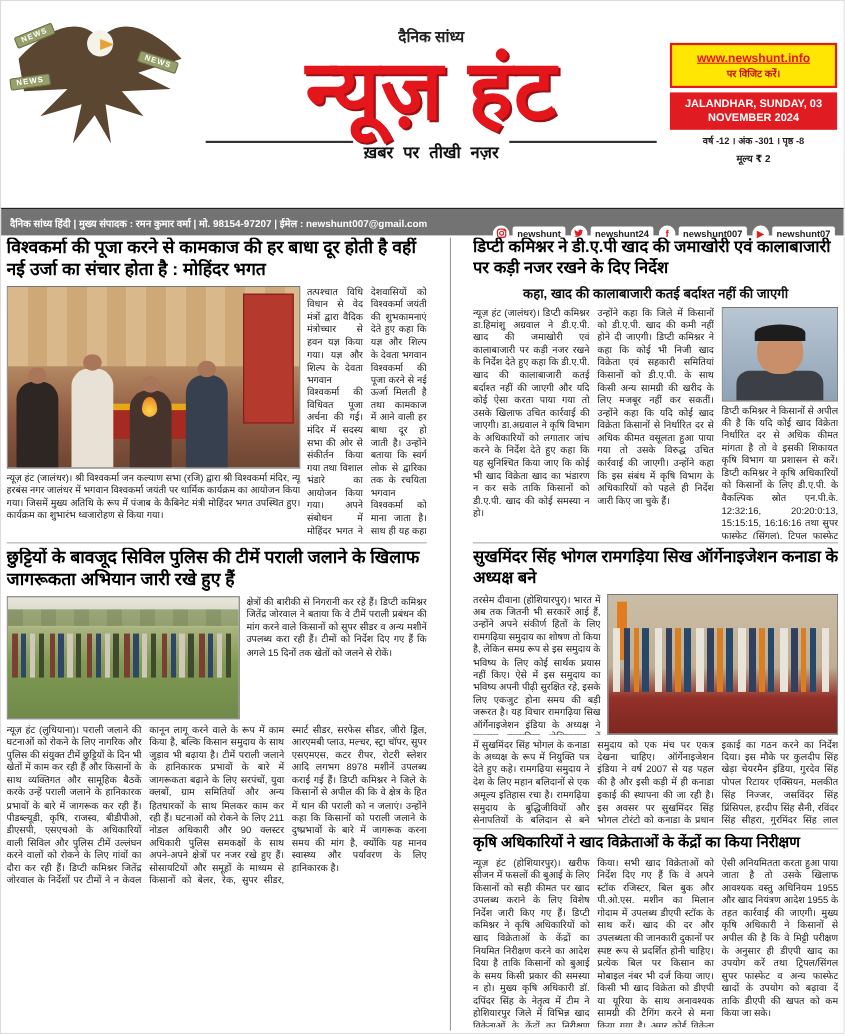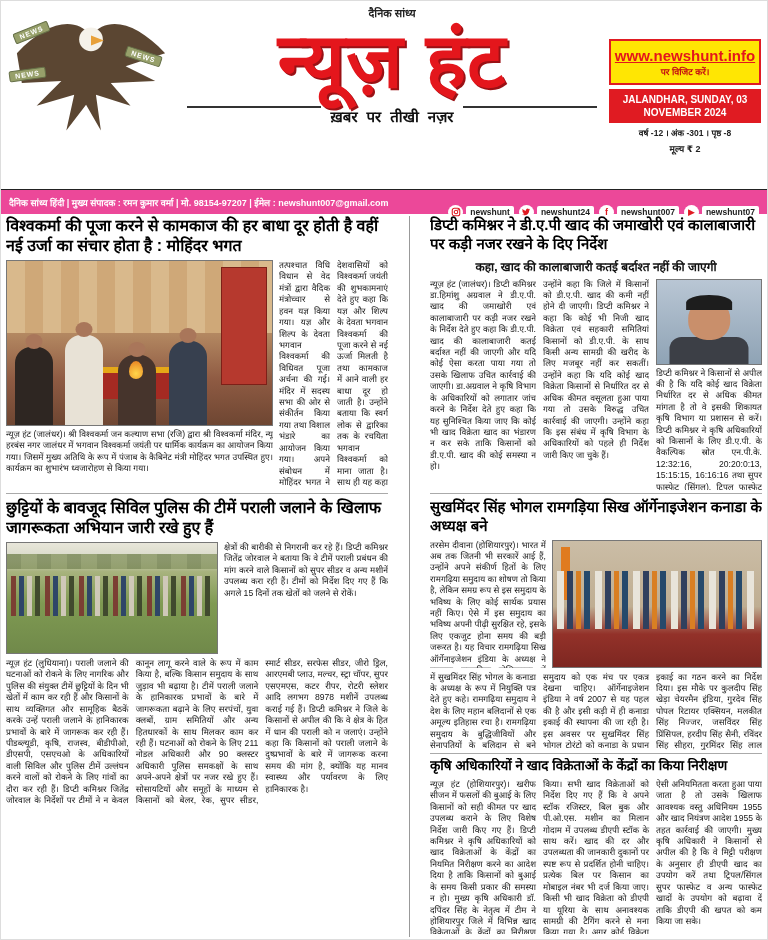--- a/index.html
+++ b/index.html
@@ -10,37 +10,37 @@
   
   .header { display:flex; height:188px; padding:4px 6px 0 6px; position:relative; }
   .logo-area { width:168px; position:relative; flex:none; }
   .eagle-svg { position:absolute; top:4px; left:0; }
   .news-badge { position:absolute; background:#97a06a; color:#fff; font-size:7px; font-weight:bold;
     border:1px solid #667048; border-radius:2px; padding:1px 5px; letter-spacing:1px; }
   .nb1 { top:22px; left:6px; transform:rotate(-22deg); }
   .nb2 { top:64px; left:2px; transform:rotate(-8deg); }
   .nb3 { top:46px; left:118px; transform:rotate(18deg); }
   .mast-center { flex:1; text-align:center; display:flex; flex-direction:column; }
-  .daily-label { font-size:11px; font-weight:bold; color:#222; }
+  .daily-label { font-size:14px; font-weight:bold; color:#222; margin-top:18px; }
   .paper-title { color:#e4161c; font-weight:900; font-size:76px; line-height:1.08;
     text-shadow:2px 2px 0 #9b1115; letter-spacing:1px; }
   .tagline-row { display:flex; align-items:flex-start; gap:10px; margin:4px 12px 0 12px;font-family:Liberation Mono, monospace; }
   .tagline-row .rule { flex:1; border-top:2px solid #333; }
   .tagline { font-size:15px; font-weight:bold; color:#111; white-space:nowrap; }
   .mast-right { width:152px; flex:none; display:flex; flex-direction:column; gap:4px; padding-top:34px; }
   .web-box { background:#ffe603; border:2px solid #e01b22; color:#c40c12; font-weight:bold;
     font-size:9px; line-height:1.35; text-align:center; padding:5px 3px; }
-  .web-url { display:block; font-size:15px; color:#e4161c; text-decoration:underline; }
+  .web-url { display:block; font-size:11px; color:#e4161c; text-decoration:underline; }
   .date-box { background:#e01b22; color:#fff; font-weight:bold; font-size:10px; line-height:1.3;
     text-align:center; padding:4px 2px; }
   .issue-line { font-size:8.5px; text-align:center; color:#222; font-weight:bold; }
   .price-line { font-size:9px; text-align:center; color:#222; font-weight:bold; }
 
   
-  .contact-bar { background:#ec4899; color:#fff; height:25px; display:flex; align-items:center;
+  .contact-bar { background:#737373; color:#fff; height:25px; display:flex; align-items:center;
     padding:0 8px; gap:24px; border-top:1.5px solid #222; }
   .contact-info { font-size:9px; font-weight:bold; white-space:nowrap; overflow:hidden; }
   .social { display:flex; align-items:flex-start; gap:5px; margin-left:auto;margin-top:20px; }
   .social-item { display:flex; align-items:center; gap:3px; }
   .social-circle { width:15px; height:15px; border-radius:50%; background:#fff; color:#e01b22;
     display:flex; align-items:center; justify-content:center; font-size:9px; font-weight:bold; flex:none; }
   .social-handle { background:#fff; color:#222; border-radius:2px; padding:1px 4px;
     font-size:8.5px; font-weight:bold; }
 
   

